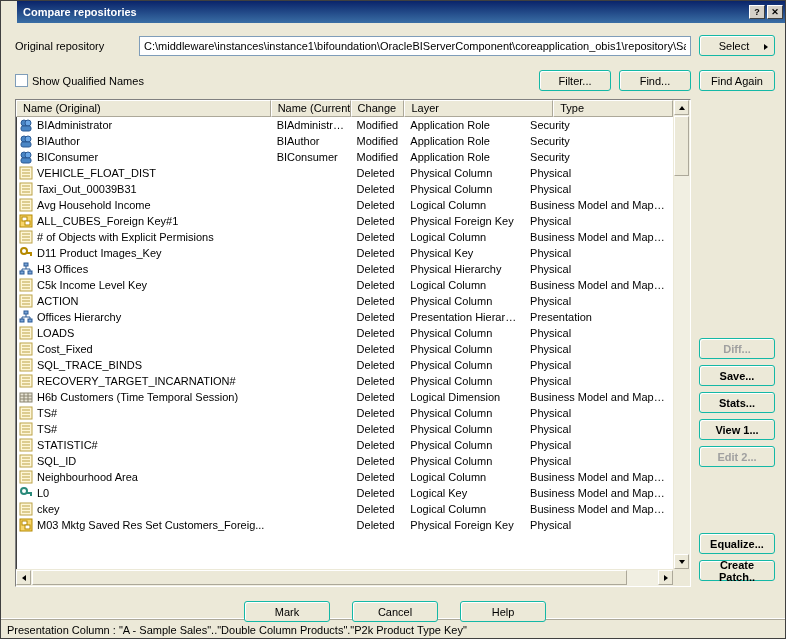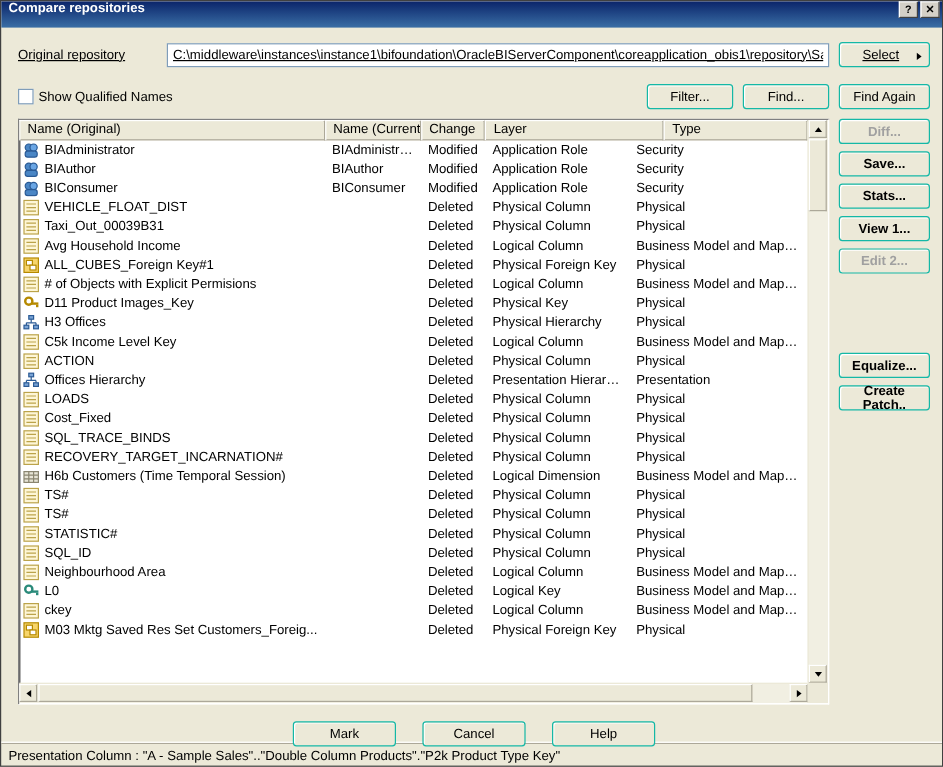--- a/index.html
+++ b/index.html
@@ -11,23 +11,25 @@
     width: 786px;
     height: 639px;
     overflow: hidden;
     border: 1px solid #404040;
   }
   .titlebar {
     height: 22px;
     background: linear-gradient(to bottom, #0a246a, #3a6ea5);
     color: #fff;
     display: flex;
+    align-items: center;
     padding: 0 2px 0 6px;
     font-weight: bold;
     font-size: 11px;
+    margin-left: 16px;
   }
   .titlebar .title { flex: 1; }
   .titlebar .win-btn {
     width: 16px; height: 14px;
     background: #d4d0c8;
     border: 1px solid #fff;
     border-right-color: #404040;
     border-bottom-color: #404040;
     margin-left: 2px;
     display: flex; align-items: center; justify-content: center;
@@ -75,30 +77,30 @@
   }
   .btn.disabled { color: #a0a0a0; }
   .checkbox {
     width: 13px; height: 13px;
     border: 1px solid #7f9db9;
     background: #fff;
     display: inline-block;
     margin-right: 4px;
     vertical-align: -2px;
   }
-  .top-repo-row { margin-bottom: 14px; text-decoration: underline; }
+  .top-repo-row { margin-bottom: 14px; }
   .filter-row {
     display: flex;
     align-items: center;
     margin-bottom: 8px;
   }
   .filter-row .left { flex: 1; display: flex; align-items: center; }
   .filter-row .right { display: flex; gap: 8px; }
 
-  .main-row { display: flex; gap: 8px; }
+  .main-row { display: flex; gap: 8px; align-items: flex-end; }
   .table-container {
     width: 694px;
     height: 488px;
     background: #fff;
     border: 1px solid #fff;
     border-top-color: #808080;
     border-left-color: #808080;
     box-shadow: inset -1px -1px 0 #d4d0c8, inset 1px 1px 0 #404040;
     position: relative;
     overflow: hidden;

